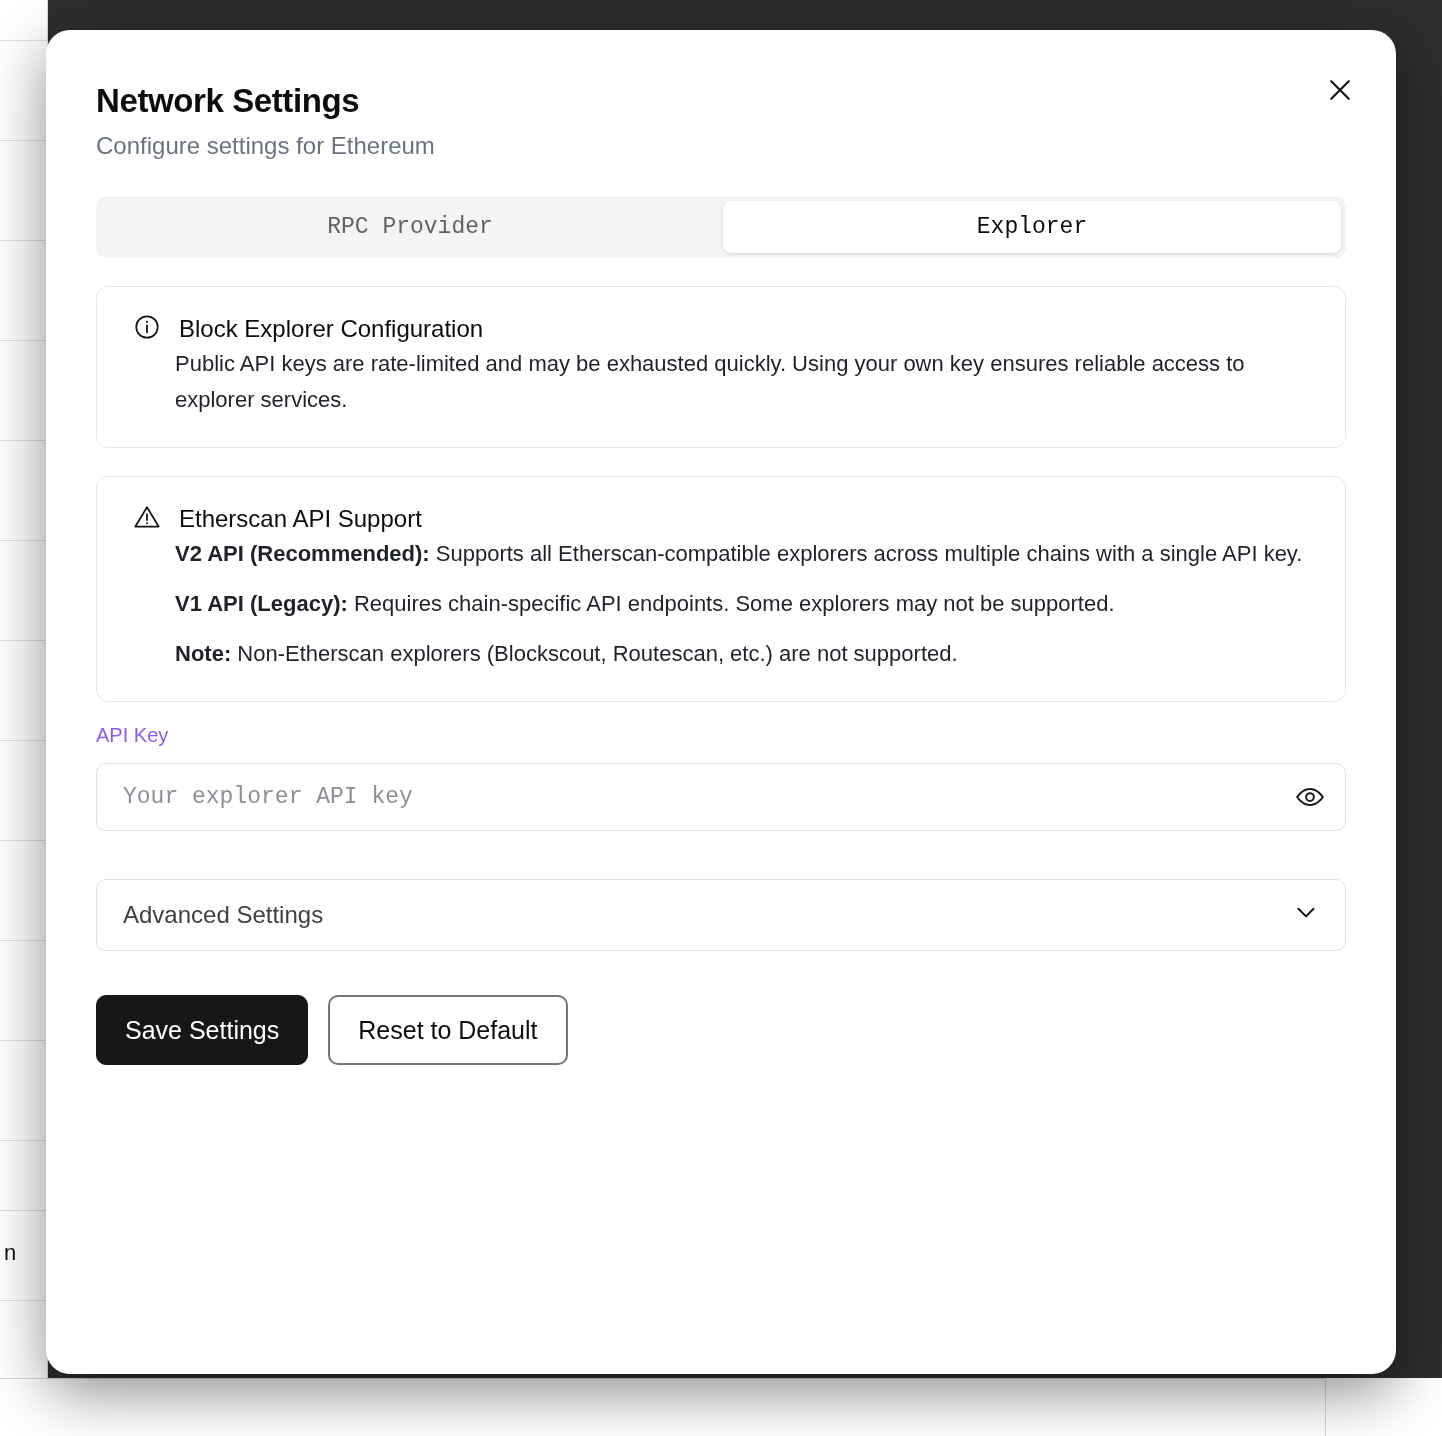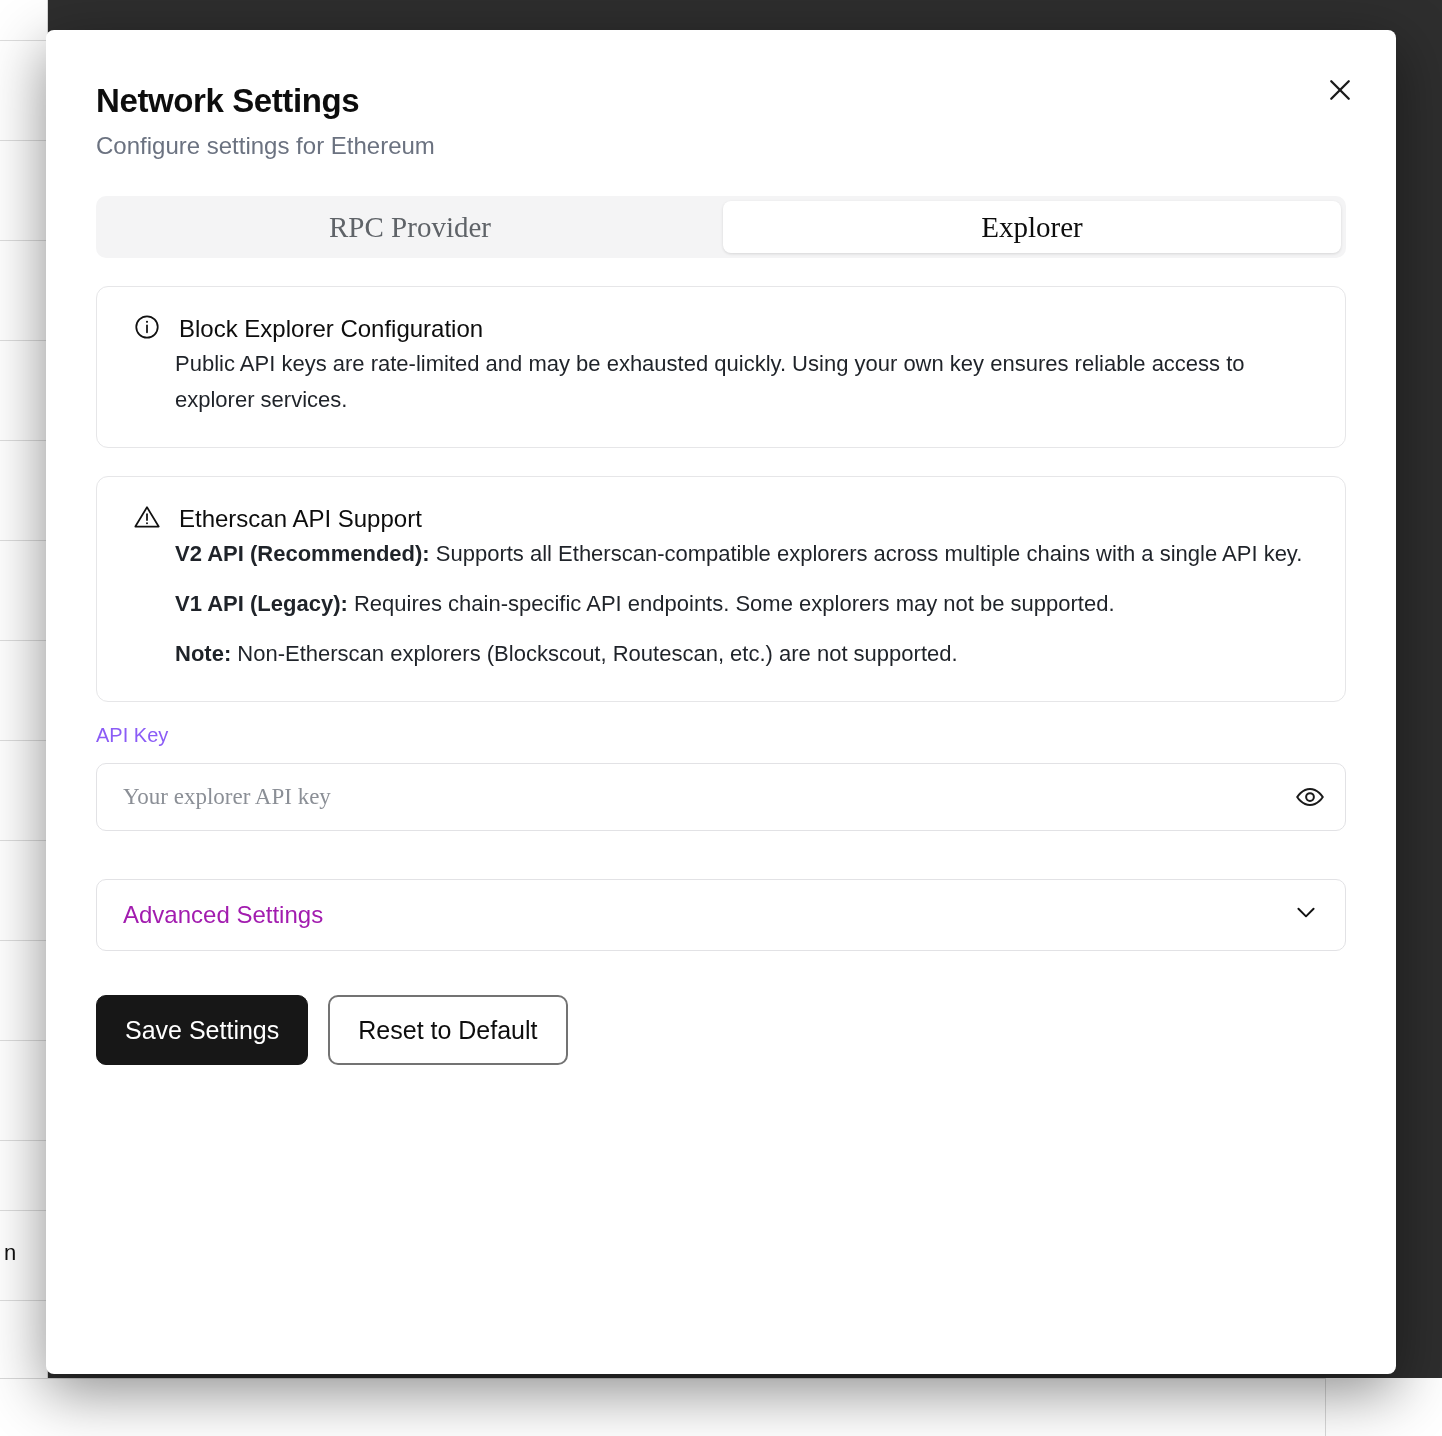--- a/index.html
+++ b/index.html
@@ -65,21 +65,21 @@
   }
 
   
   .modal {
     position: absolute;
     left: 46px;
     top: 30px;
     width: 1350px;
     height: 1344px;
     background: #ffffff;
-    border-radius: 8px;
+    border-radius: 24px;
     box-shadow: 0 18px 60px rgba(0,0,0,0.45);
     padding: 0 50px;
   }
 
   .close-btn {
     position: absolute;
     right: 36px;
     top: 40px;
     width: 40px;
     height: 40px;
@@ -116,22 +116,22 @@
     display: flex;
     align-items: center;
     padding: 5px;
     gap: 4px;
   }
   .tab {
     flex: 1;
     height: 52px;
     border: none;
     background: transparent;
-    font-family: Liberation Serif, serif;
-    font-size: 29px;
+    font-family: Liberation Mono, monospace;
+    font-size: 23px;
     color: #5f6368;
     border-radius: 8px;
     cursor: pointer;
   }
   .tab.active {
     background: #ffffff;
     color: #0d0d0d;
     box-shadow: 0 1px 3px rgba(0,0,0,0.12);
   }
 
@@ -174,21 +174,21 @@
     margin-top: 16px;
     position: relative;
     height: 68px;
   }
   .text-input {
     width: 100%;
     height: 68px;
     border: 1px solid #e2e2e5;
     border-radius: 10px;
     padding: 0 36px 0 26px;
-    font-family: Liberation Serif, serif;
+    font-family: Liberation Mono, monospace;
     font-size: 23px;
     color: #0d0d0d;
     background: #fff;
     outline: none;
   }
   .text-input::placeholder { color: #8b8f96; }
   .eye-btn {
     position: absolute;
     right: 14px;
     top: 12px;
@@ -215,21 +215,21 @@
     height: 72px;
     border: 1px solid #e2e2e5;
     border-radius: 10px;
     display: flex;
     align-items: center;
     justify-content: space-between;
     padding: 0 26px;
     background: #fff;
     cursor: pointer;
     font-size: 24px;
-    color: #a21caf;
+    color: #404040;
     font-family: inherit;
     width: 100%;
   }
 
   
   .actions {
     margin-top: 44px;
     display: flex;
     gap: 20px;
   }

